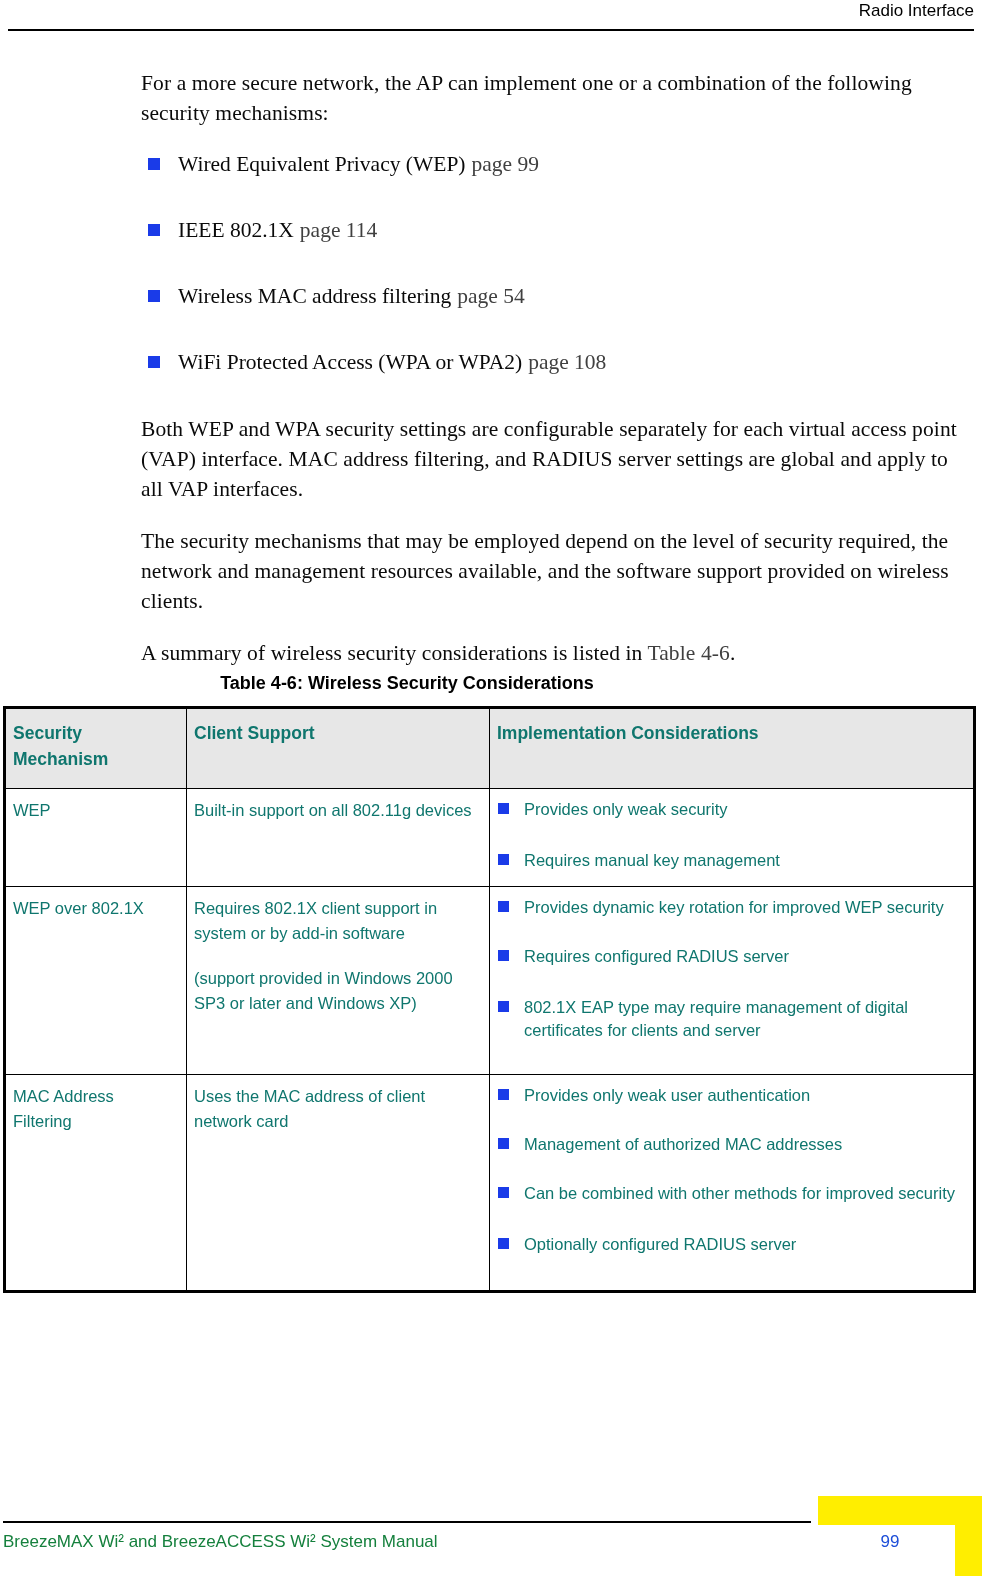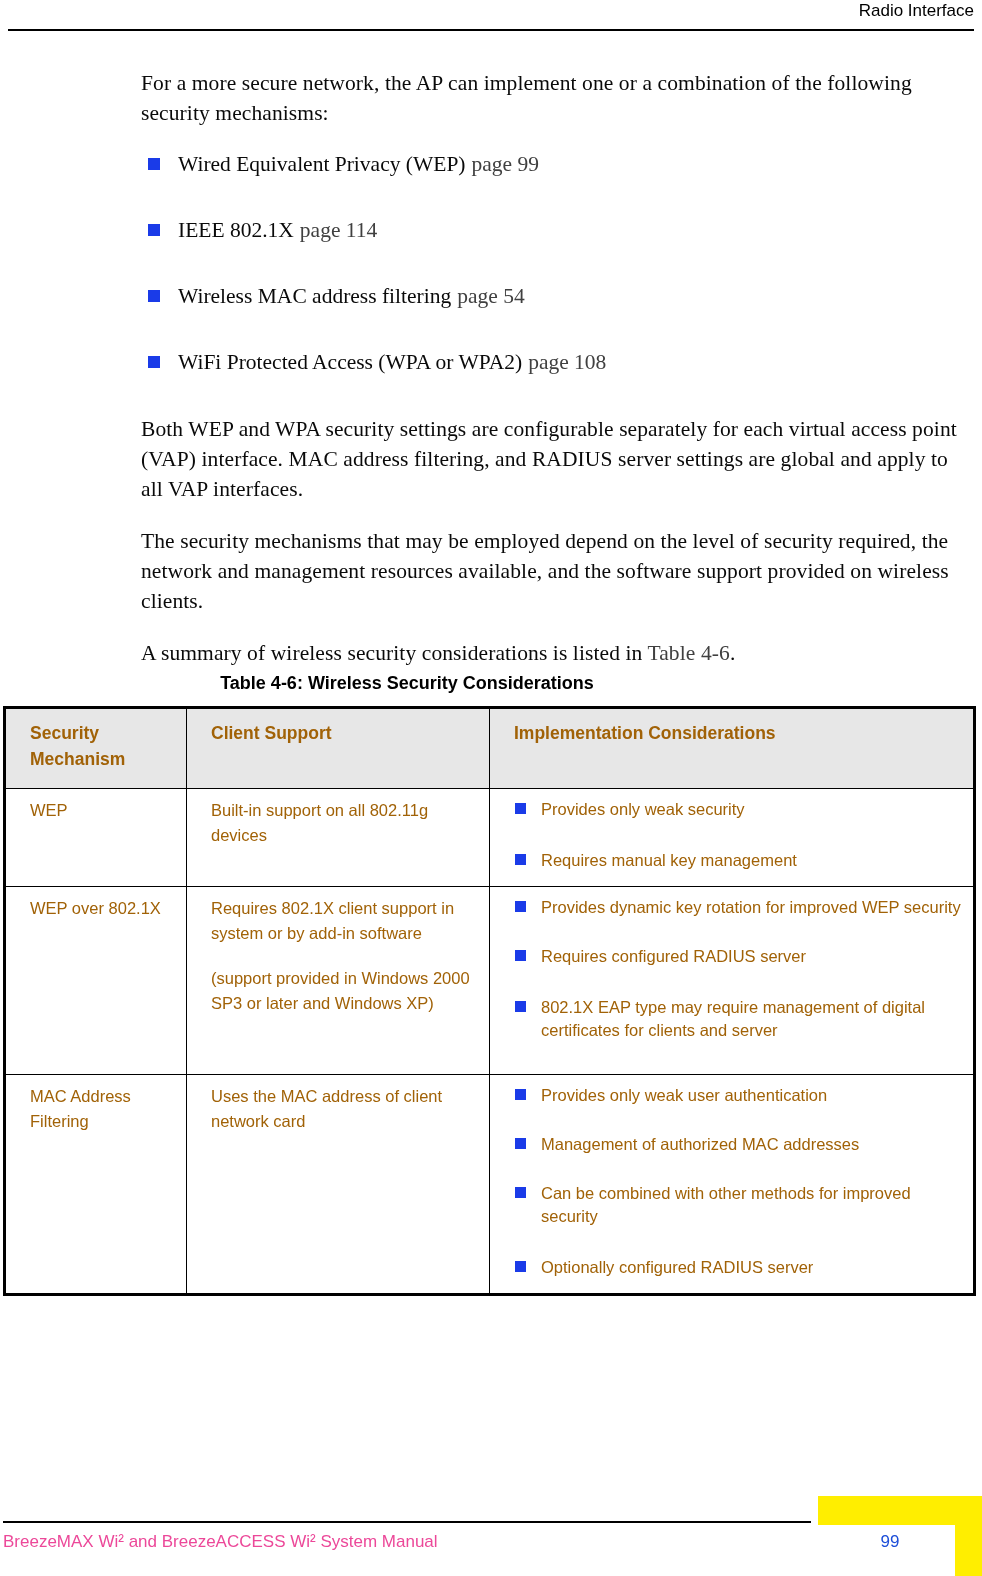--- a/index.html
+++ b/index.html
@@ -118,24 +118,24 @@
     table-layout: fixed;
   }
   table.sec-table col.c1 { width: 181px; }
   table.sec-table col.c2 { width: 303px; }
   table.sec-table col.c3 { width: 484px; }
 
   table.sec-table th,
   table.sec-table td {
     border: 1.2px solid #000;
     vertical-align: top;
-    padding: 9px 10px 10px 24px;
+    padding: 9px 10px 10px 7px;
     font-size: 16.5px;
     line-height: 25px;
-    color: #a16207;
+    color: #0f766e;
     text-align: left;
   }
   table.sec-table thead th {
     background: #e7e7e7;
     font-weight: bold;
     font-size: 17.5px;
     line-height: 26px;
     padding-top: 11px;
     padding-bottom: 16px;
   }
@@ -185,21 +185,21 @@
     height: 0;
     border-top: 2.2px solid #000;
   }
   .footer-text {
     position: absolute;
     left: 3px;
     top: 1530px;
     font-family: "Liberation Sans", sans-serif;
     font-size: 17px;
     line-height: 24px;
-    color: #ec4899;
+    color: #15803d;
     white-space: nowrap;
   }
   .page-number {
     position: absolute;
     left: 860px;
     top: 1530px;
     width: 60px;
     text-align: center;
     font-family: "Liberation Sans", sans-serif;
     font-size: 17px;

